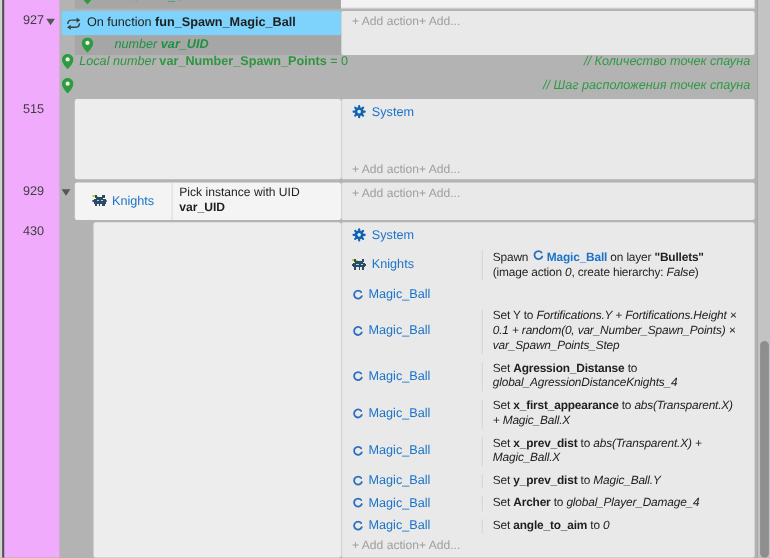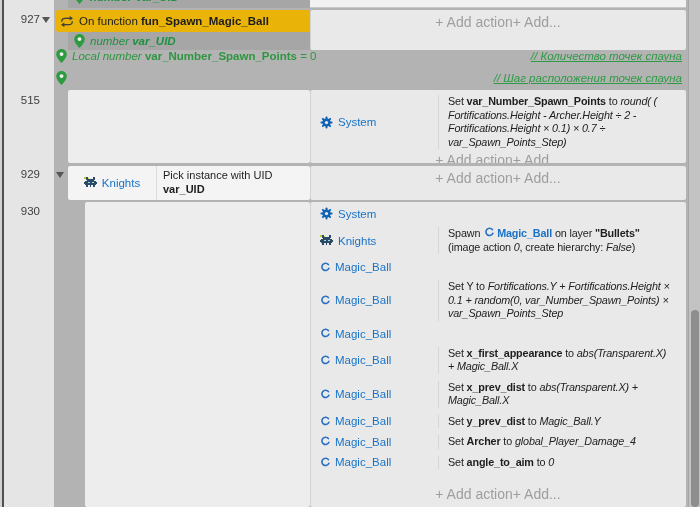--- a/index.html
+++ b/index.html
@@ -2,78 +2,78 @@
 <html><head>
 <meta charset="utf-8">
 <style>
   html,body{margin:0;padding:0;}
   body{width:700px;height:507px;position:relative;background:#b3b3b3;
        font-family:"Liberation Sans",sans-serif;overflow:hidden;color:#1e1e1e;}
   .abs{position:absolute;box-sizing:border-box;}
   
   .left-strip{left:0;top:0;width:2px;height:100%;background:#d2d2d2;}
   .left-line{left:2px;top:0;width:2px;height:100%;background:#4f4f4f;}
-  .gutter{left:4px;top:0;width:50px;height:100%;background:#e5e5e5;}
+  .gutter{left:4px;top:0;width:50px;height:100%;background:#f0abfc;}
   .gnum{position:absolute;left:0;width:36px;text-align:right;font-size:11.5px;color:#3e3e3e;}
   .tri{position:absolute;width:0;height:0;border-left:4.5px solid transparent;
        border-right:4.5px solid transparent;border-top:6px solid #565656;}
   
   .sbar{right:0;top:0;width:12px;height:100%;background:#c3c3c3;border-left:1px solid #a5a5a5;}
   .sthumb{position:absolute;left:2px;width:8px;top:310px;height:197px;background:#8e8e8e;border-radius:4px;}
   
-  .condwhite{background:#eab308;border-radius:2px;}
+  .condwhite{background:#7dd3fc;border-radius:2px;}
   .condcell{background:#ededed;border-radius:2px;}
   .actionarea{background:#e9e9e9;border-left:1px solid #d2d2d2;border-radius:2px;
               display:flex;flex-direction:column;overflow:hidden;}
   .rows{display:flex;flex-direction:column;gap:7px;}
-  .addrow{display:flex;justify-content:center;align-items:center;
-          padding:3px 10px 3px 9px;color:#9e9e9e;font-size:14px;flex:0 0 auto;}
+  .addrow{display:flex;justify-content:flex-start;align-items:center;
+          padding:3px 10px 3px 9px;color:#9e9e9e;font-size:11px;flex:0 0 auto;}
   .addrow span{cursor:default;}
   
   .arow{display:flex;align-items:center;}
   .objcol{flex:0 0 127px;width:127px;display:flex;align-items:center;gap:5px;
           padding-left:9px;box-sizing:border-box;}
   .objlbl{color:#1a73c8;font-size:11.5px;white-space:nowrap;}
   .atxt{flex:1;border-left:1px solid #d6d6d6;padding:0 8px 0 9px;position:relative;
         font-size:10.8px;letter-spacing:-0.15px;line-height:13.5px;white-space:nowrap;overflow:hidden;}
   .atxt .b{font-weight:700;}
   .atxt .i{font-style:italic;color:#222;}
   .atxt .objref{color:#1a73c8;font-weight:700;}
   .icn{display:inline-flex;align-items:center;flex:0 0 auto;}
   .icn.inline{margin:0 3px 0 1px;vertical-align:-1px;}
   .ricn{position:absolute;right:10px;top:50%;transform:translateY(-50%);}
   
   .ftitle{display:flex;align-items:center;gap:5px;padding-left:4px;font-size:11.5px;}
   .ftitle .b{font-weight:700;}
-  .paramband{background:#a6a6a6;display:flex;align-items:center;gap:5px;
+  .paramband{background:#a6a6a6;display:flex;align-items:center;gap:19px;
              padding-left:6px;color:#1f9140;font-size:11.5px;overflow:hidden;}
   .paramband .b{font-weight:700;}
   .lrow{display:flex;align-items:center;gap:5px;color:#2e9640;font-size:11.5px;}
   .lrow .b{font-weight:700;}
-  .lcomment{margin-left:auto;padding-right:4px;font-style:italic;color:#2f9a45;text-decoration:underline;}
+  .lcomment{margin-left:auto;padding-right:4px;font-style:italic;color:#2f9a45;}
   .clipband{background:#a6a6a6;overflow:hidden;}
   .clipband .inner{display:flex;align-items:center;gap:5px;padding-left:6px;
                    margin-top:-10px;color:#1f9140;font-size:11.5px;font-weight:700;}
   
   .c929{display:flex;background:#f4f4f4;border-radius:2px;}
   .c929 .objcell{flex:0 0 88px;display:flex;align-items:center;justify-content:center;
                  gap:5px;border-right:1px solid #dcdcdc;}
   .c929 .ctext{flex:1;padding:3px 4px 0 6px;font-size:11px;line-height:13.5px;}
   .c929 .ctext .b{font-weight:700;}
 </style>
 </head>
 <body>
 
 <div class="abs left-strip"></div>
 <div class="abs left-line"></div>
 <div class="abs gutter">
   <span class="gnum" style="top:13px">927</span>
   <span class="gnum" style="top:94px">515</span>
   <span class="gnum" style="top:168px">929</span>
-  <span class="gnum" style="top:205px">930</span>
+  <span class="gnum" style="top:205px">430</span>
 </div>
 <span class="tri" style="left:42px;top:17px"></span>
 <span class="tri" style="left:56px;top:172px"></span>
 
 <div class="abs clipband" style="left:68px;top:0;width:242px;height:8px">
   <div class="inner">
       <span class="icn">
         <svg width="11" height="14" viewBox="0 0 12 16">
           <path fill="#2d9c41" d="M6 0C2.7 0 0 2.6 0 5.9 0 10.3 6 16 6 16s6-5.7 6-10.1C12 2.6 9.3 0 6 0z"></path>
           <circle cx="6" cy="5.8" r="2.2" fill="#f2f2f2"></circle>
@@ -149,21 +149,20 @@
                 <rect x="6.8" y="0.6" width="2.4" height="14.8" rx="1" transform="rotate(45 8 8)"></rect>
                 <rect x="6.8" y="0.6" width="2.4" height="14.8" rx="1" transform="rotate(90 8 8)"></rect>
                 <rect x="6.8" y="0.6" width="2.4" height="14.8" rx="1" transform="rotate(135 8 8)"></rect>
                 <circle cx="8" cy="8" r="5"></circle>
               </g>
               <circle cx="8" cy="8" r="2" fill="#e9e9e9"></circle>
             </svg>
           </span>
           <span class="objlbl">System</span>
         </div>
-        <div class="atxt"><span class="r">Set </span><span class="b">var_Number_Spawn_Points</span><span class="r"> to </span><span class="i">round( (</span><br><span class="i">Fortifications.Height - Archer.Height ÷ 2 -</span><br><span class="i">Fortifications.Height × 0.1) × 0.7 ÷</span><br><span class="i">var_Spawn_Points_Step)</span></div>
       </div>
     </div>
   <div class="addrow" style="margin-top:auto">
     <span>+ Add action</span>
     <span>+ Add...</span>
   </div>
 </div>
 
 <div class="abs c929" style="left:68px;top:166px;width:242px;height:34px">
   <div class="objcell">
@@ -280,20 +279,21 @@
       </div>
       <div class="arow">
         <div class="objcol">
           <span class="icn">
             <svg width="10" height="11" viewBox="0 0 11 11">
               <path d="M9.2 2.3 A4 4 0 1 0 9.8 6.3" fill="none" stroke="#2a6fc2" stroke-width="1.8" stroke-linecap="round"></path>
             </svg>
           </span>
           <span class="objlbl">Magic_Ball</span>
         </div>
+        <div class="atxt"><span class="r">Set </span><span class="b">Agression_Distanse</span><span class="r"> to</span><br><span class="i">global_AgressionDistanceKnights_4</span></div>
       </div>
       <div class="arow">
         <div class="objcol">
           <span class="icn">
             <svg width="10" height="11" viewBox="0 0 11 11">
               <path d="M9.2 2.3 A4 4 0 1 0 9.8 6.3" fill="none" stroke="#2a6fc2" stroke-width="1.8" stroke-linecap="round"></path>
             </svg>
           </span>
           <span class="objlbl">Magic_Ball</span>
         </div>

